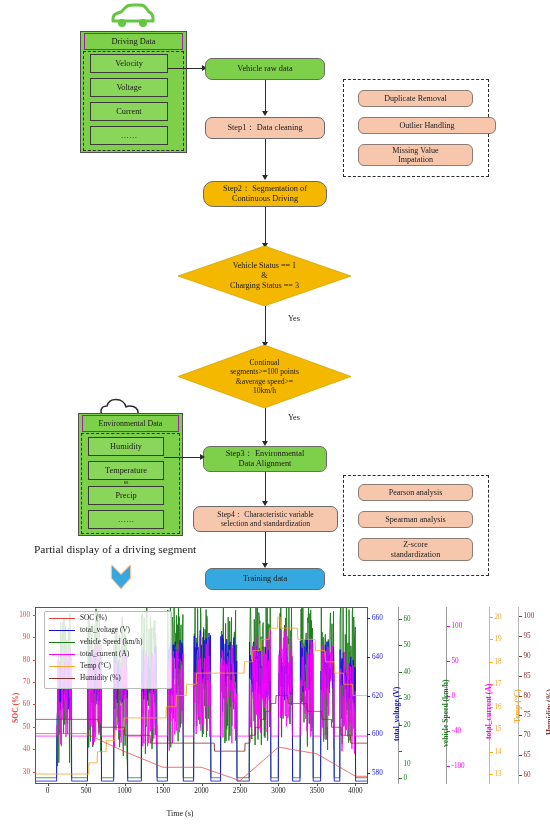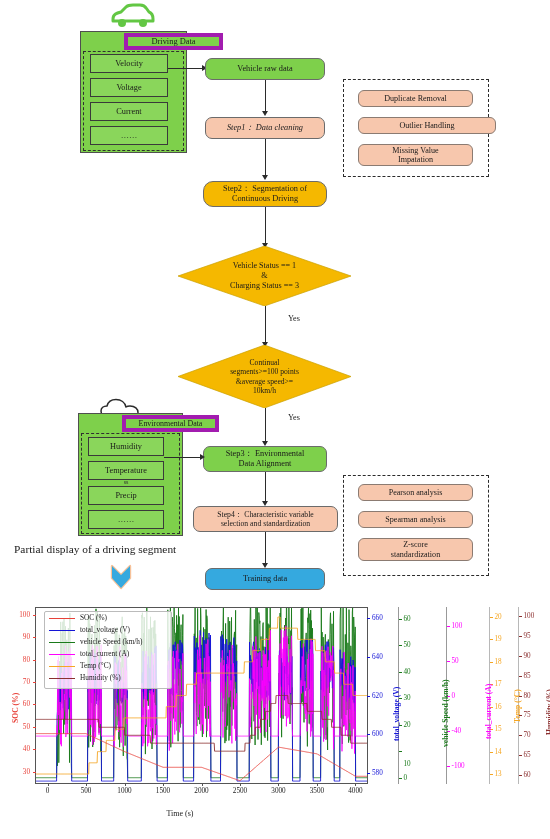--- a/index.html
+++ b/index.html
@@ -16,22 +16,22 @@
         font-size:8.3px;line-height:1.18;padding:2px 15px;}
   .green{background:#7ed04b;}
   .peach{background:#f7c7ad;}
   .amber{background:#f5b800;}
   .blue{background:#35a9df;}
 
   
   .group{position:absolute;box-sizing:border-box;background:#7ed04b;
          border:1px solid #4f4f4f;}
   .group-title{position:absolute;box-sizing:border-box;background:#7ed04b;
-         border:4px solid #a21caf;display:flex;align-items:center;
-         justify-content:center;font-size:8.4px;margin-left:40px;}
+         border:1px solid #a21caf;display:flex;align-items:center;
+         justify-content:center;font-size:8.4px;}
   .group-dash{position:absolute;box-sizing:border-box;
          border:1.4px dashed #2f2f2f;}
   .chip{position:absolute;box-sizing:border-box;background:#8ad65b;
         border:1.2px solid #3a3a3a;display:flex;align-items:center;
         justify-content:center;font-size:8.3px;}
 
   
   .panel{position:absolute;box-sizing:border-box;border:1.4px dashed #2b2b2b;
          background:transparent;}
   .pchip{position:absolute;box-sizing:border-box;background:#f7c7ad;
@@ -51,21 +51,21 @@
   .vline{position:absolute;width:1.1px;background:#2b2b2b;}
   .hline{position:absolute;height:1.1px;background:#2b2b2b;}
   .arrowhead{position:absolute;width:0;height:0;
         border-left:3.6px solid transparent;border-right:3.6px solid transparent;
         border-top:5.5px solid #2b2b2b;}
   .arrowright{position:absolute;width:0;height:0;
         border-top:3.4px solid transparent;border-bottom:3.4px solid transparent;
         border-left:5.2px solid #2b2b2b;}
   .yeslabel{position:absolute;font-size:8.2px;}
 
-  .captiontext{position:absolute;font-size:11.4px;}
+  .captiontext{position:absolute;font-size:11.4px;margin-left:20px;}
 
   
   #chart-wrap{position:absolute;left:0;top:595px;width:550px;height:244px;}
   .axtitle{position:absolute;font-size:7.6px;font-weight:bold;
            transform-origin:0 0;white-space:nowrap;}
   .tlab{position:absolute;font-size:7.2px;white-space:nowrap;}
   .spinev{position:absolute;width:1.3px;}
   .legendbox{position:absolute;border:1px solid #bbb;background:rgba(255,255,255,0.82);}
   .lgtext{position:absolute;font-size:7.3px;white-space:nowrap;}
   .lgline{position:absolute;height:1.4px;}
@@ -96,21 +96,21 @@
 <div class="chip" style="left:90px;top:126px;width:78px;height:19px;">……</div>
 
 <div class="hline" style="left:168px;top:68px;width:37px;"></div>
 <div class="arrowright" style="left:202px;top:65px;"></div>
 
 <div class="node green" style="left:205px;top:58px;width:120px;height:22px;">Vehicle raw data</div>
 
 <div class="vline" style="left:264.5px;top:80px;height:32px;"></div>
 <div class="arrowhead" style="left:261.5px;top:111px;"></div>
 
-<div class="node peach" style="left:205px;top:117px;width:120px;height:22px;font-style:italic;">Step1：  Data cleaning</div>
+<div class="node peach" style="left:205px;top:117px;width:120px;height:22px;">Step1：  Data cleaning</div>
 
 <div class="vline" style="left:264.5px;top:139px;height:37px;"></div>
 <div class="arrowhead" style="left:261.5px;top:175px;"></div>
 
 <div class="node amber" style="left:203px;top:181px;width:124px;height:26px;white-space:pre-line;border-radius:10px;">Step2：  Segmentation of
 Continuous Driving</div>
 
 <div class="vline" style="left:264.5px;top:207px;height:37px;"></div>
 <div class="arrowhead" style="left:261.5px;top:243px;"></div>
 

